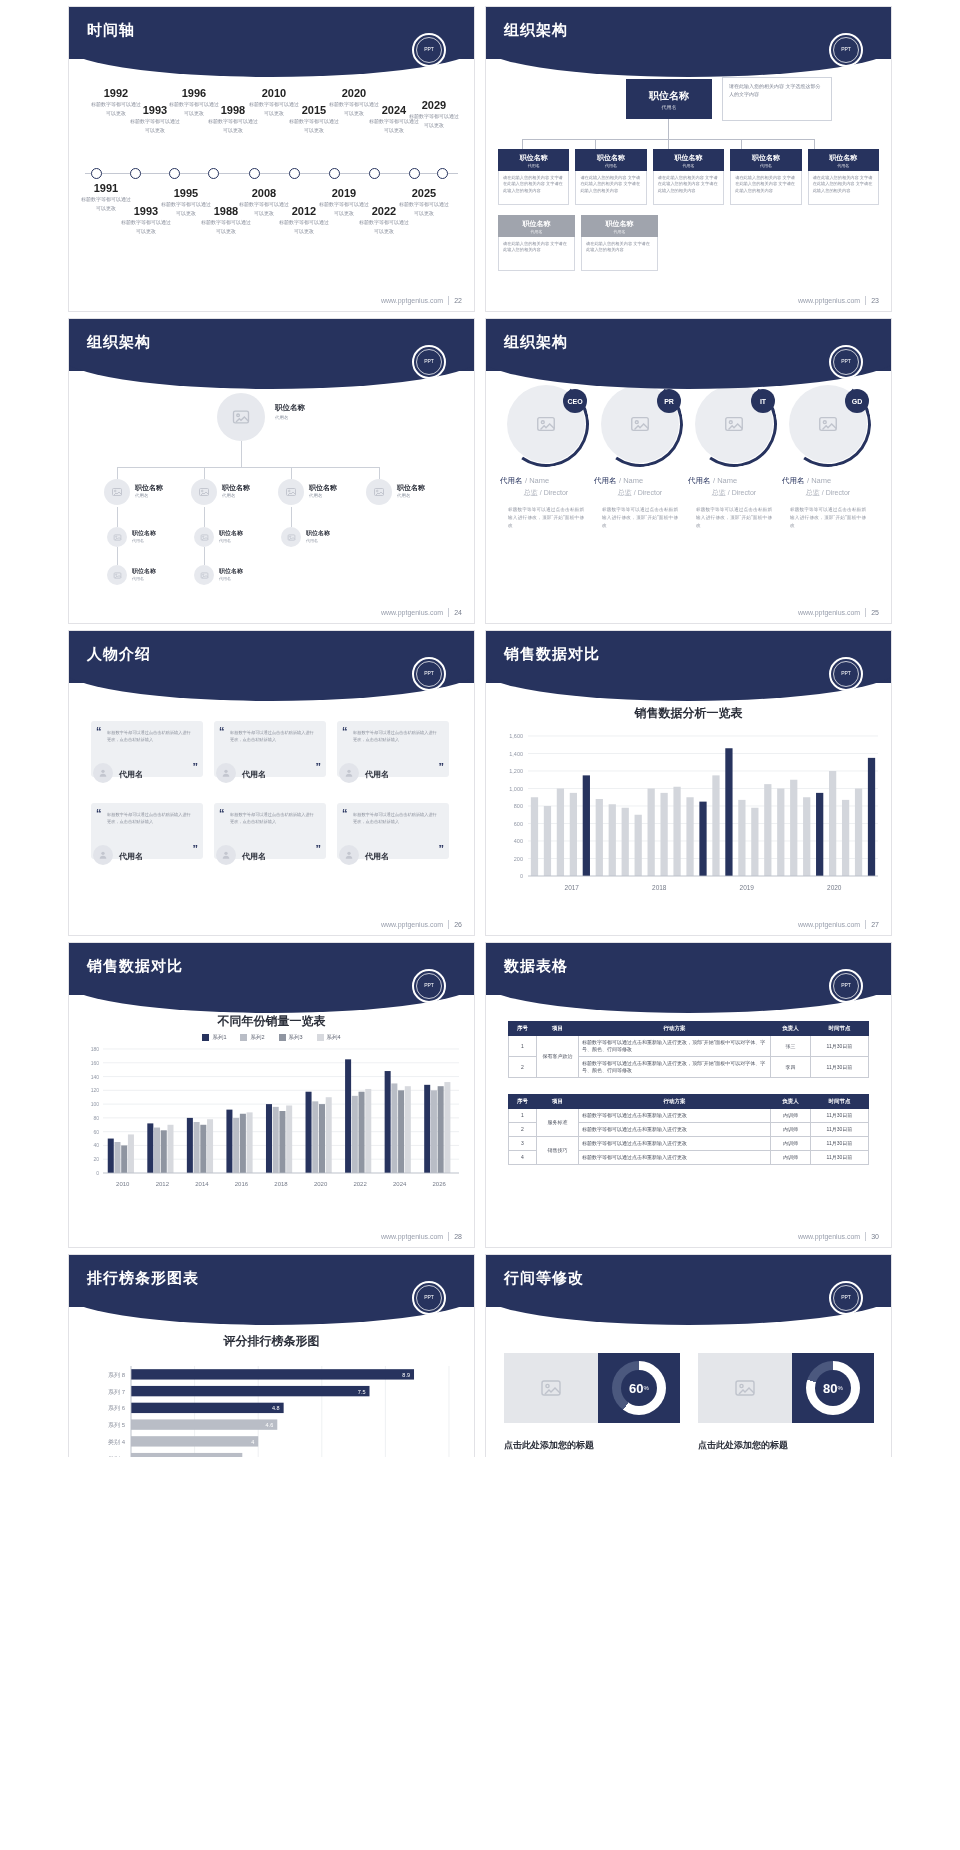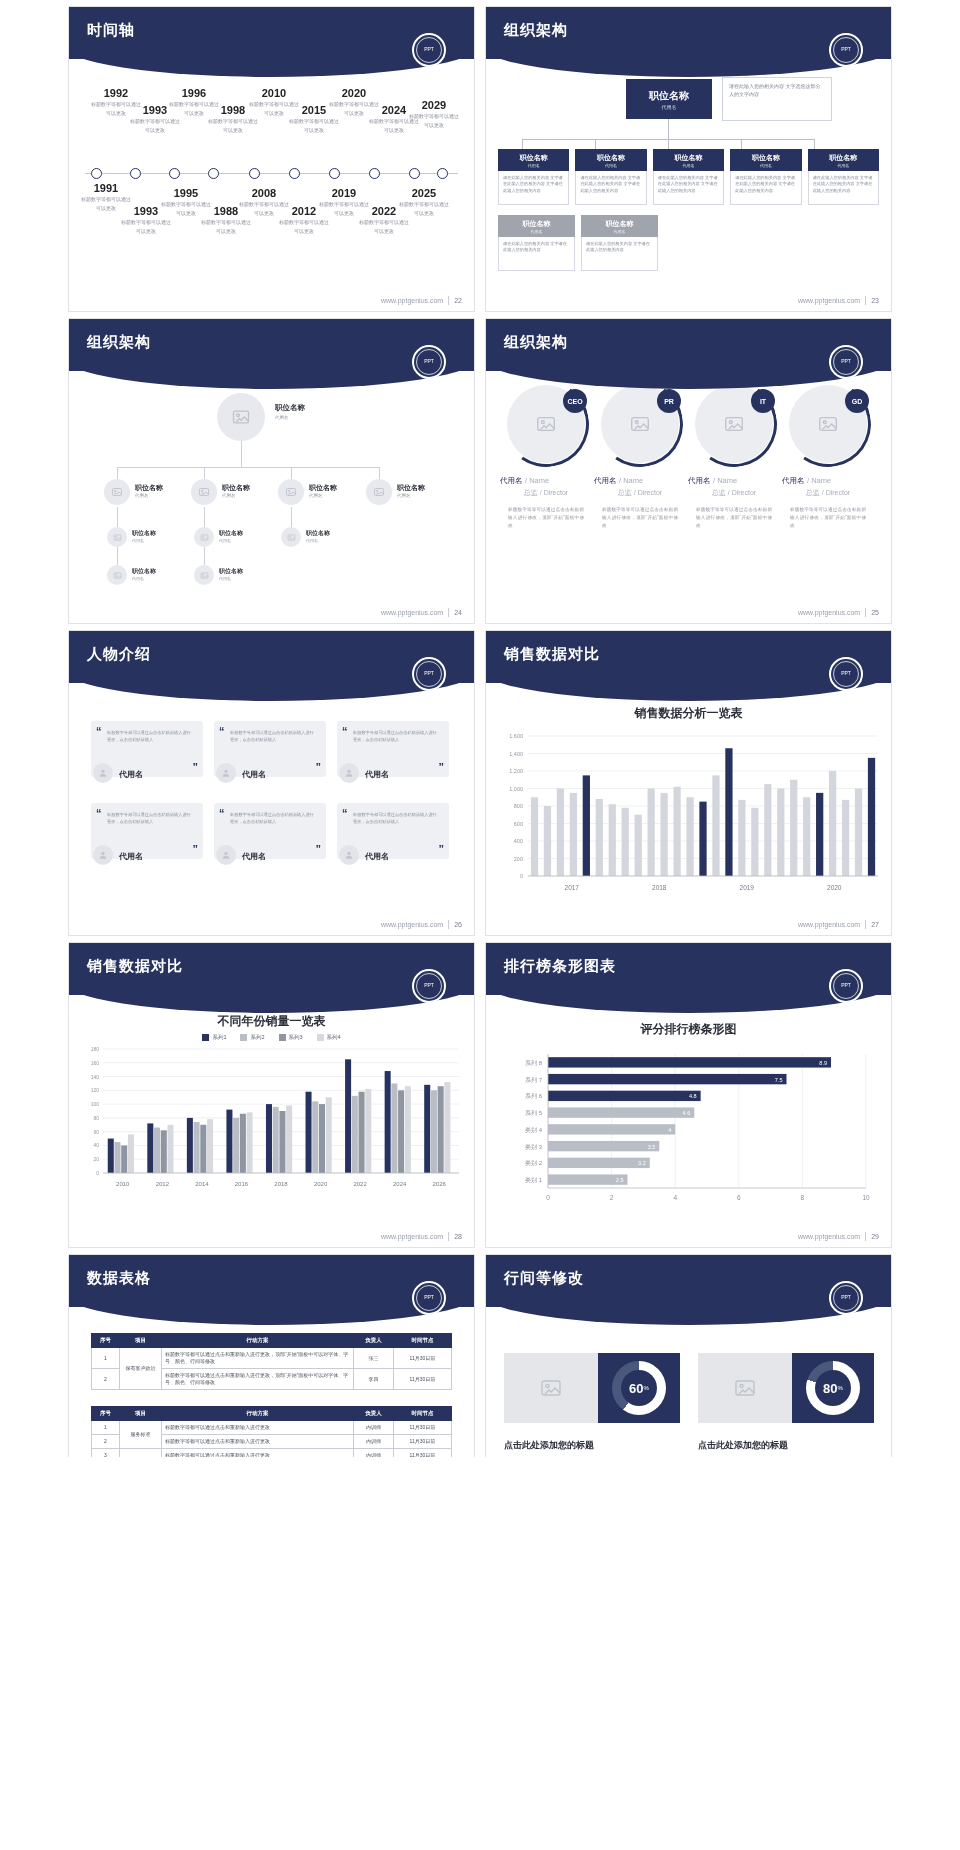--- a/index.html
+++ b/index.html
@@ -898,79 +898,20 @@
     <div class="footer">
       <span>www.pptgenius.com</span>
       <span class="bar"></span>
       <span class="pg">28</span>
     </div>
   </div>
 
   <div class="slide">
     <div class="hdr"></div>
     <div class="hdr-curve"></div>
-    <div class="hdr-title">排行榜条形图表</div>
-    <div class="seal">
-        <div class="ring">PPT</div>
-      </div>
-
-    <div class="body">
-      <div class="chart-title" style="margin-top:16px;">评分排行榜条形图</div>
-      <svg id="chart29" width="400" height="170" style="margin-top:10px;">
-          <line x1="62" y1="6" x2="62" y2="140" stroke="#e3e5ea" stroke-width="0.6"></line>
-          <text x="62" y="152" font-size="6.5" fill="#8a8f9c" text-anchor="middle" font-family="&quot;Liberation Sans&quot;, sans-serif">0</text>
-          <line x1="125.6" y1="6" x2="125.6" y2="140" stroke="#e3e5ea" stroke-width="0.6"></line>
-          <text x="125.6" y="152" font-size="6.5" fill="#8a8f9c" text-anchor="middle" font-family="&quot;Liberation Sans&quot;, sans-serif">2</text>
-          <line x1="189.2" y1="6" x2="189.2" y2="140" stroke="#e3e5ea" stroke-width="0.6"></line>
-          <text x="189.2" y="152" font-size="6.5" fill="#8a8f9c" text-anchor="middle" font-family="&quot;Liberation Sans&quot;, sans-serif">4</text>
-          <line x1="252.79999999999998" y1="6" x2="252.79999999999998" y2="140" stroke="#e3e5ea" stroke-width="0.6"></line>
-          <text x="252.79999999999998" y="152" font-size="6.5" fill="#8a8f9c" text-anchor="middle" font-family="&quot;Liberation Sans&quot;, sans-serif">6</text>
-          <line x1="316.4" y1="6" x2="316.4" y2="140" stroke="#e3e5ea" stroke-width="0.6"></line>
-          <text x="316.4" y="152" font-size="6.5" fill="#8a8f9c" text-anchor="middle" font-family="&quot;Liberation Sans&quot;, sans-serif">8</text>
-          <line x1="380" y1="6" x2="380" y2="140" stroke="#e3e5ea" stroke-width="0.6"></line>
-          <text x="380" y="152" font-size="6.5" fill="#8a8f9c" text-anchor="middle" font-family="&quot;Liberation Sans&quot;, sans-serif">10</text>
-          <rect x="62" y="9.182500000000001" width="283.02" height="10.385" fill="#27335e"></rect>
-          <text x="341.02" y="16.875" font-size="5.5" fill="#ffffff" text-anchor="end" font-family="&quot;Liberation Sans&quot;, sans-serif">8.9</text>
-          <text x="56" y="16.875" font-size="6" fill="#8a8f9c" text-anchor="end" font-family="&quot;Liberation Sans&quot;, sans-serif">系列 8</text>
-          <rect x="62" y="25.9325" width="238.5" height="10.385" fill="#27335e"></rect>
-          <text x="296.5" y="33.625" font-size="5.5" fill="#ffffff" text-anchor="end" font-family="&quot;Liberation Sans&quot;, sans-serif">7.5</text>
-          <text x="56" y="33.625" font-size="6" fill="#8a8f9c" text-anchor="end" font-family="&quot;Liberation Sans&quot;, sans-serif">系列 7</text>
-          <rect x="62" y="42.6825" width="152.64" height="10.385" fill="#27335e"></rect>
-          <text x="210.64" y="50.375" font-size="5.5" fill="#ffffff" text-anchor="end" font-family="&quot;Liberation Sans&quot;, sans-serif">4.8</text>
-          <text x="56" y="50.375" font-size="6" fill="#8a8f9c" text-anchor="end" font-family="&quot;Liberation Sans&quot;, sans-serif">系列 6</text>
-          <rect x="62" y="59.4325" width="146.28" height="10.385" fill="#b9bdc6"></rect>
-          <text x="204.28" y="67.125" font-size="5.5" fill="#ffffff" text-anchor="end" font-family="&quot;Liberation Sans&quot;, sans-serif">4.6</text>
-          <text x="56" y="67.125" font-size="6" fill="#8a8f9c" text-anchor="end" font-family="&quot;Liberation Sans&quot;, sans-serif">系列 5</text>
-          <rect x="62" y="76.1825" width="127.2" height="10.385" fill="#b9bdc6"></rect>
-          <text x="185.2" y="83.875" font-size="5.5" fill="#ffffff" text-anchor="end" font-family="&quot;Liberation Sans&quot;, sans-serif">4</text>
-          <text x="56" y="83.875" font-size="6" fill="#8a8f9c" text-anchor="end" font-family="&quot;Liberation Sans&quot;, sans-serif">类别 4</text>
-          <rect x="62" y="92.9325" width="111.3" height="10.385" fill="#b9bdc6"></rect>
-          <text x="169.3" y="100.625" font-size="5.5" fill="#ffffff" text-anchor="end" font-family="&quot;Liberation Sans&quot;, sans-serif">3.5</text>
-          <text x="56" y="100.625" font-size="6" fill="#8a8f9c" text-anchor="end" font-family="&quot;Liberation Sans&quot;, sans-serif">类别 3</text>
-          <rect x="62" y="109.6825" width="101.76" height="10.385" fill="#b9bdc6"></rect>
-          <text x="159.76" y="117.375" font-size="5.5" fill="#ffffff" text-anchor="end" font-family="&quot;Liberation Sans&quot;, sans-serif">3.2</text>
-          <text x="56" y="117.375" font-size="6" fill="#8a8f9c" text-anchor="end" font-family="&quot;Liberation Sans&quot;, sans-serif">类别 2</text>
-          <rect x="62" y="126.4325" width="79.5" height="10.385" fill="#b9bdc6"></rect>
-          <text x="137.5" y="134.125" font-size="5.5" fill="#ffffff" text-anchor="end" font-family="&quot;Liberation Sans&quot;, sans-serif">2.5</text>
-          <text x="56" y="134.125" font-size="6" fill="#8a8f9c" text-anchor="end" font-family="&quot;Liberation Sans&quot;, sans-serif">类别 1</text>
-          <line x1="62" y1="6" x2="62" y2="140" stroke="#b9bdc6" stroke-width="0.8"></line>
-          <line x1="62" y1="140" x2="380" y2="140" stroke="#b9bdc6" stroke-width="0.8"></line>
-        </svg>
-    </div>
-
-    <div class="footer">
-      <span>www.pptgenius.com</span>
-      <span class="bar"></span>
-      <span class="pg">29</span>
-    </div>
-  </div>
-
-  <div class="slide">
-    <div class="hdr"></div>
-    <div class="hdr-curve"></div>
     <div class="hdr-title">数据表格</div>
     <div class="seal">
         <div class="ring">PPT</div>
       </div>
 
     <div class="body" style="padding: 16px 22px;">
       <table class="dt">
         <colgroup>
             <col style="width:28px">
             <col style="width:42px">
@@ -1055,20 +996,79 @@
     <div class="footer">
       <span>www.pptgenius.com</span>
       <span class="bar"></span>
       <span class="pg">30</span>
     </div>
   </div>
 
   <div class="slide">
     <div class="hdr"></div>
     <div class="hdr-curve"></div>
+    <div class="hdr-title">排行榜条形图表</div>
+    <div class="seal">
+        <div class="ring">PPT</div>
+      </div>
+
+    <div class="body">
+      <div class="chart-title" style="margin-top:16px;">评分排行榜条形图</div>
+      <svg id="chart29" width="400" height="170" style="margin-top:10px;">
+          <line x1="62" y1="6" x2="62" y2="140" stroke="#e3e5ea" stroke-width="0.6"></line>
+          <text x="62" y="152" font-size="6.5" fill="#8a8f9c" text-anchor="middle" font-family="&quot;Liberation Sans&quot;, sans-serif">0</text>
+          <line x1="125.6" y1="6" x2="125.6" y2="140" stroke="#e3e5ea" stroke-width="0.6"></line>
+          <text x="125.6" y="152" font-size="6.5" fill="#8a8f9c" text-anchor="middle" font-family="&quot;Liberation Sans&quot;, sans-serif">2</text>
+          <line x1="189.2" y1="6" x2="189.2" y2="140" stroke="#e3e5ea" stroke-width="0.6"></line>
+          <text x="189.2" y="152" font-size="6.5" fill="#8a8f9c" text-anchor="middle" font-family="&quot;Liberation Sans&quot;, sans-serif">4</text>
+          <line x1="252.79999999999998" y1="6" x2="252.79999999999998" y2="140" stroke="#e3e5ea" stroke-width="0.6"></line>
+          <text x="252.79999999999998" y="152" font-size="6.5" fill="#8a8f9c" text-anchor="middle" font-family="&quot;Liberation Sans&quot;, sans-serif">6</text>
+          <line x1="316.4" y1="6" x2="316.4" y2="140" stroke="#e3e5ea" stroke-width="0.6"></line>
+          <text x="316.4" y="152" font-size="6.5" fill="#8a8f9c" text-anchor="middle" font-family="&quot;Liberation Sans&quot;, sans-serif">8</text>
+          <line x1="380" y1="6" x2="380" y2="140" stroke="#e3e5ea" stroke-width="0.6"></line>
+          <text x="380" y="152" font-size="6.5" fill="#8a8f9c" text-anchor="middle" font-family="&quot;Liberation Sans&quot;, sans-serif">10</text>
+          <rect x="62" y="9.182500000000001" width="283.02" height="10.385" fill="#27335e"></rect>
+          <text x="341.02" y="16.875" font-size="5.5" fill="#ffffff" text-anchor="end" font-family="&quot;Liberation Sans&quot;, sans-serif">8.9</text>
+          <text x="56" y="16.875" font-size="6" fill="#8a8f9c" text-anchor="end" font-family="&quot;Liberation Sans&quot;, sans-serif">系列 8</text>
+          <rect x="62" y="25.9325" width="238.5" height="10.385" fill="#27335e"></rect>
+          <text x="296.5" y="33.625" font-size="5.5" fill="#ffffff" text-anchor="end" font-family="&quot;Liberation Sans&quot;, sans-serif">7.5</text>
+          <text x="56" y="33.625" font-size="6" fill="#8a8f9c" text-anchor="end" font-family="&quot;Liberation Sans&quot;, sans-serif">系列 7</text>
+          <rect x="62" y="42.6825" width="152.64" height="10.385" fill="#27335e"></rect>
+          <text x="210.64" y="50.375" font-size="5.5" fill="#ffffff" text-anchor="end" font-family="&quot;Liberation Sans&quot;, sans-serif">4.8</text>
+          <text x="56" y="50.375" font-size="6" fill="#8a8f9c" text-anchor="end" font-family="&quot;Liberation Sans&quot;, sans-serif">系列 6</text>
+          <rect x="62" y="59.4325" width="146.28" height="10.385" fill="#b9bdc6"></rect>
+          <text x="204.28" y="67.125" font-size="5.5" fill="#ffffff" text-anchor="end" font-family="&quot;Liberation Sans&quot;, sans-serif">4.6</text>
+          <text x="56" y="67.125" font-size="6" fill="#8a8f9c" text-anchor="end" font-family="&quot;Liberation Sans&quot;, sans-serif">系列 5</text>
+          <rect x="62" y="76.1825" width="127.2" height="10.385" fill="#b9bdc6"></rect>
+          <text x="185.2" y="83.875" font-size="5.5" fill="#ffffff" text-anchor="end" font-family="&quot;Liberation Sans&quot;, sans-serif">4</text>
+          <text x="56" y="83.875" font-size="6" fill="#8a8f9c" text-anchor="end" font-family="&quot;Liberation Sans&quot;, sans-serif">类别 4</text>
+          <rect x="62" y="92.9325" width="111.3" height="10.385" fill="#b9bdc6"></rect>
+          <text x="169.3" y="100.625" font-size="5.5" fill="#ffffff" text-anchor="end" font-family="&quot;Liberation Sans&quot;, sans-serif">3.5</text>
+          <text x="56" y="100.625" font-size="6" fill="#8a8f9c" text-anchor="end" font-family="&quot;Liberation Sans&quot;, sans-serif">类别 3</text>
+          <rect x="62" y="109.6825" width="101.76" height="10.385" fill="#b9bdc6"></rect>
+          <text x="159.76" y="117.375" font-size="5.5" fill="#ffffff" text-anchor="end" font-family="&quot;Liberation Sans&quot;, sans-serif">3.2</text>
+          <text x="56" y="117.375" font-size="6" fill="#8a8f9c" text-anchor="end" font-family="&quot;Liberation Sans&quot;, sans-serif">类别 2</text>
+          <rect x="62" y="126.4325" width="79.5" height="10.385" fill="#b9bdc6"></rect>
+          <text x="137.5" y="134.125" font-size="5.5" fill="#ffffff" text-anchor="end" font-family="&quot;Liberation Sans&quot;, sans-serif">2.5</text>
+          <text x="56" y="134.125" font-size="6" fill="#8a8f9c" text-anchor="end" font-family="&quot;Liberation Sans&quot;, sans-serif">类别 1</text>
+          <line x1="62" y1="6" x2="62" y2="140" stroke="#b9bdc6" stroke-width="0.8"></line>
+          <line x1="62" y1="140" x2="380" y2="140" stroke="#b9bdc6" stroke-width="0.8"></line>
+        </svg>
+    </div>
+
+    <div class="footer">
+      <span>www.pptgenius.com</span>
+      <span class="bar"></span>
+      <span class="pg">29</span>
+    </div>
+  </div>
+
+  <div class="slide">
+    <div class="hdr"></div>
+    <div class="hdr-curve"></div>
     <div class="hdr-title">行间等修改</div>
     <div class="seal">
         <div class="ring">PPT</div>
       </div>
 
     <div class="body">
 
       <div class="ph-box" style="left:18px; top:36px; width:94px; height:70px;">
         <svg width="24" height="24" viewBox="0 0 24 24" fill="none" stroke="currentColor" stroke-width="1.4">
             <rect x="3" y="5" width="18" height="14" rx="2"></rect>

